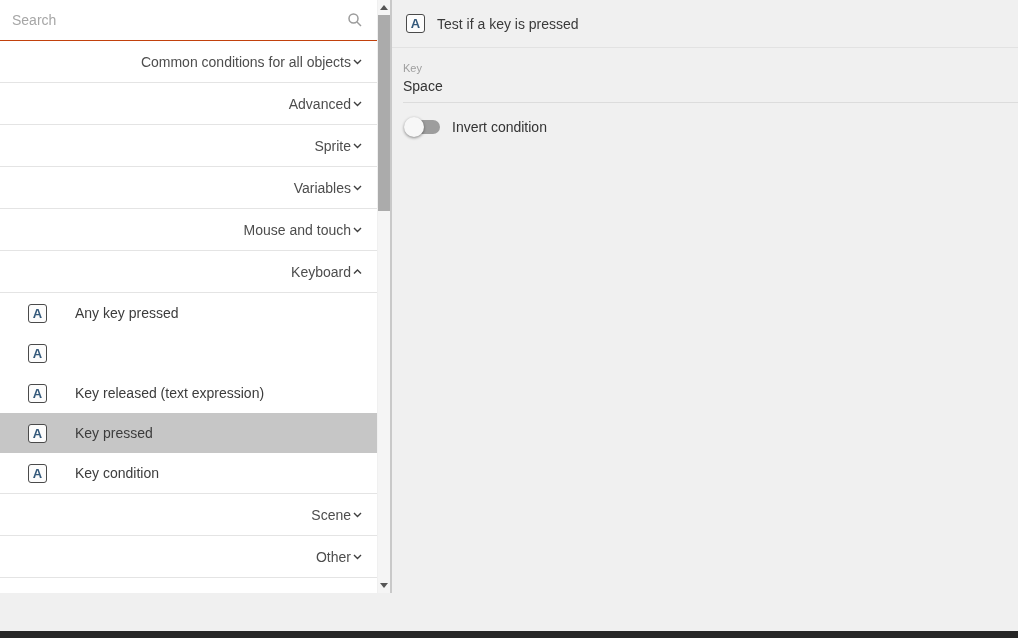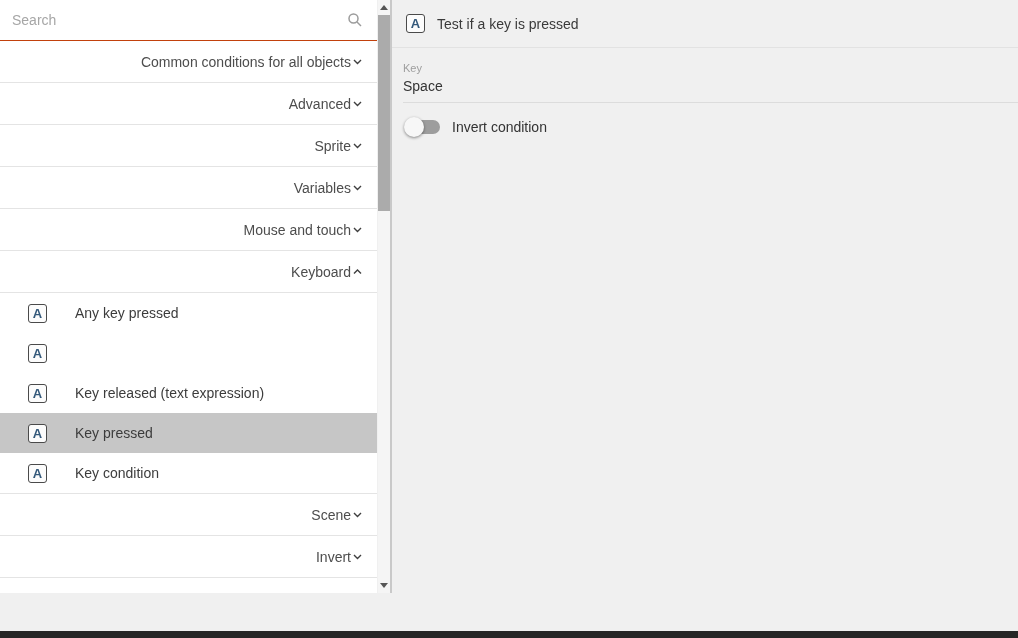--- a/index.html
+++ b/index.html
@@ -314,21 +314,21 @@
     <div class="section-row">
       <span class="label">Scene</span>
       <span class="chevron">
         <svg width="13" height="13" viewBox="0 0 13 13">
             <polyline points="3,5 6.5,8.5 10,5" fill="none" stroke="#3f3f3f" stroke-width="1.4"></polyline>
           </svg>
       </span>
     </div>
 
     <div class="section-row">
-      <span class="label">Invert</span>
+      <span class="label">Other</span>
       <span class="chevron">
         <svg width="13" height="13" viewBox="0 0 13 13">
             <polyline points="3,5 6.5,8.5 10,5" fill="none" stroke="#3f3f3f" stroke-width="1.4"></polyline>
           </svg>
       </span>
     </div>
 
   </div>
 
   <div class="scrollbar">

